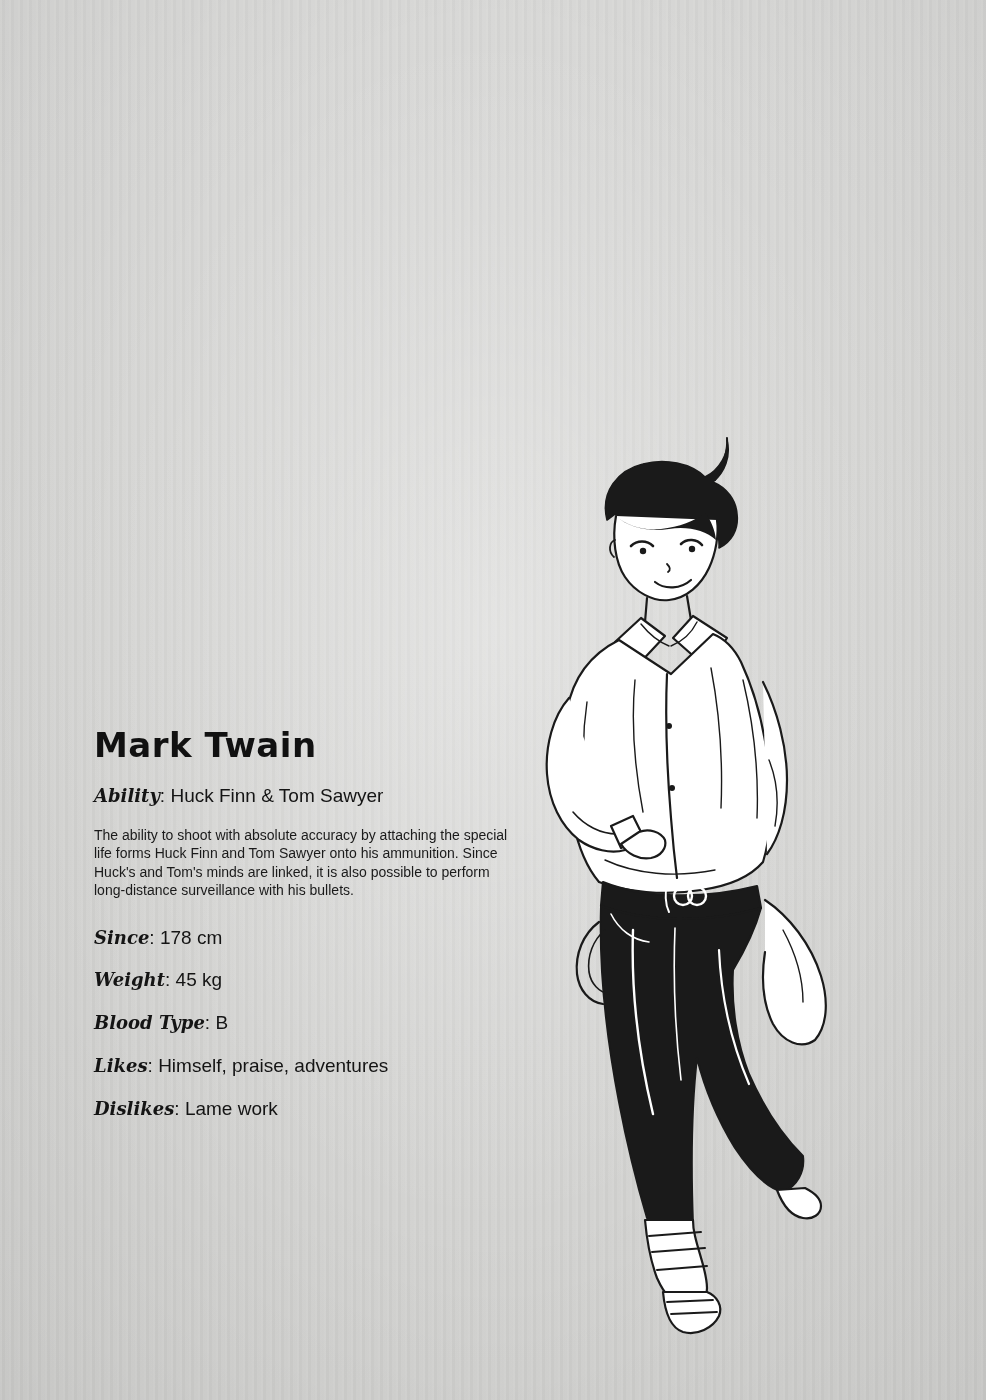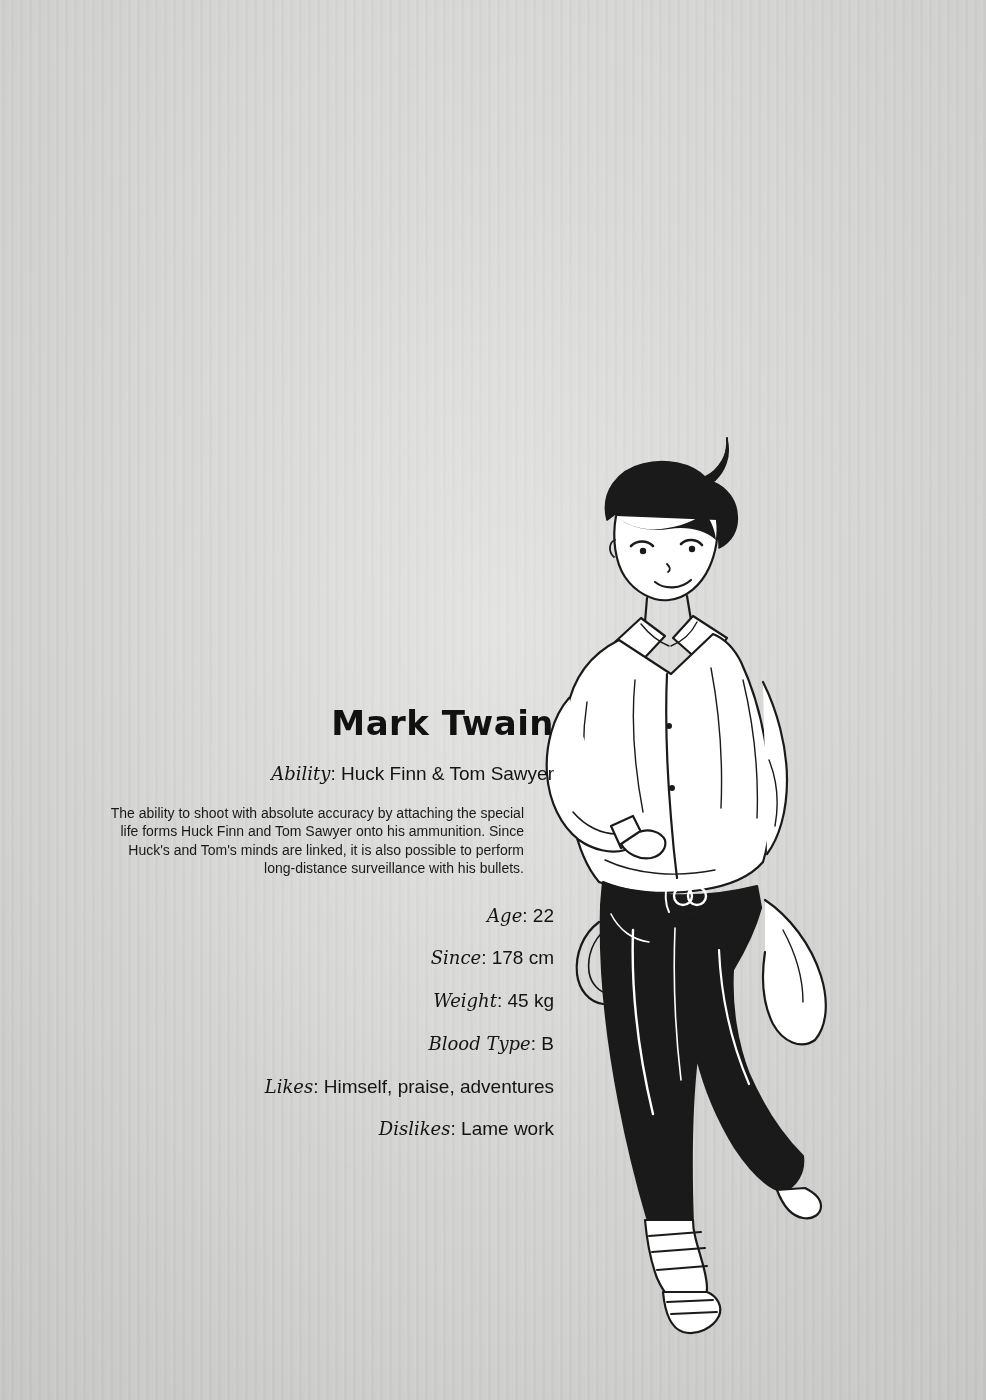--- a/index.html
+++ b/index.html
@@ -36,43 +36,42 @@
     position: absolute;
     inset: 0;
     background: radial-gradient(ellipse at 50% 45%, rgba(255,255,255,0.35) 0%, rgba(255,255,255,0.0) 55%, rgba(0,0,0,0.05) 100%);
     pointer-events: none;
   }
 
   
   .profile {
     position: absolute;
     left: 94px;
-    top: 706px;
+    top: 728px;
     width: 460px;
     color: #1b1b1b;
-    text-align: right;
   }
   .char-name {
     font-family: "DejaVu Sans", sans-serif;
     font-weight: bold;
     font-size: 34px;
     letter-spacing: 0.5px;
     margin: 0 0 22px 0;
     line-height: 1;
     color: #111;
   }
   .field {
     font-size: 19px;
     line-height: 1.25;
     margin: 0 0 8px 0;
     color: #141414;
   }
   .field .label {
     font-style: italic;
-    font-weight: normal;
+    font-weight: bold;
     font-family: "DejaVu Serif", serif;
     font-size: 18px;
   }
   .ability-line {
     margin-bottom: 18px;
   }
   .ability-desc {
     font-size: 14px;
     line-height: 1.32;
     margin: 0 0 26px 0;
@@ -208,24 +207,20 @@
 
     <p class="field ability-line">
       <span class="label">Ability</span><span>:</span>
       <span>Huck Finn &amp; Tom Sawyer</span>
     </p>
 
     <p class="ability-desc">The ability to shoot with absolute accuracy by attaching the special life forms Huck Finn and Tom Sawyer onto his ammunition. Since Huck's and Tom's minds are linked, it is also possible to perform long-distance surveillance with his bullets.</p>
 
     <div class="stats">
       <p class="field">
-        <span class="label">Age</span><span>:</span>
-        <span>22</span>
-      </p>
-      <p class="field">
         <span class="label">Since</span><span>:</span>
         <span>178 cm</span>
       </p>
       <p class="field">
         <span class="label">Weight</span><span>:</span>
         <span>45 kg</span>
       </p>
       <p class="field">
         <span class="label">Blood Type</span><span>:</span>
         <span>B</span>

